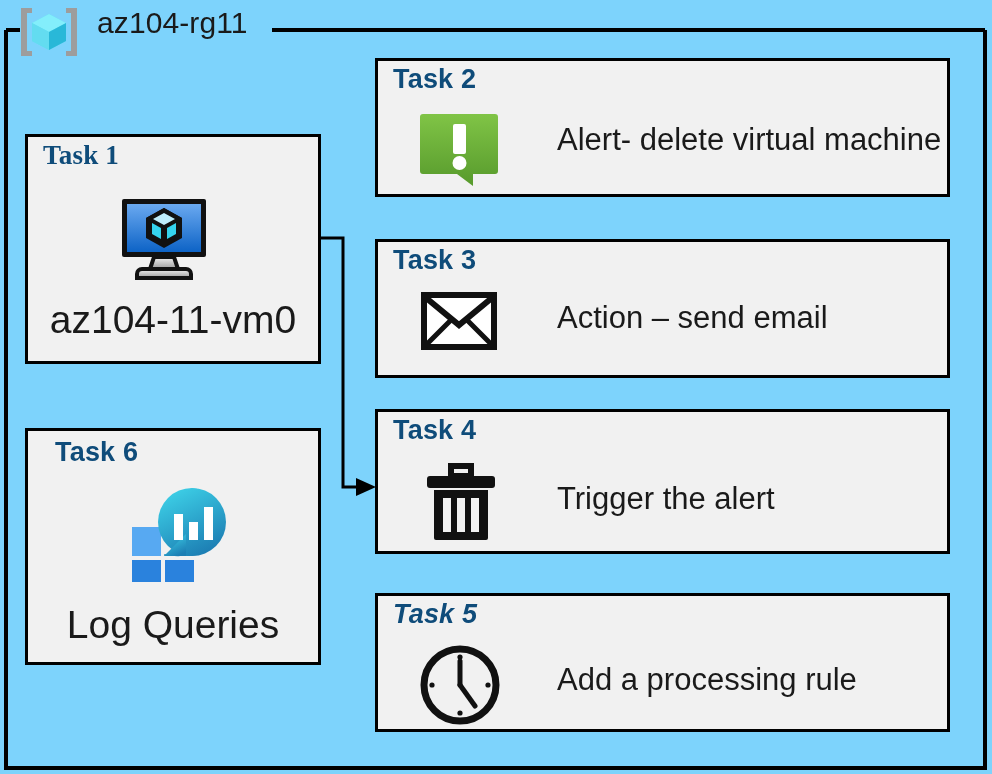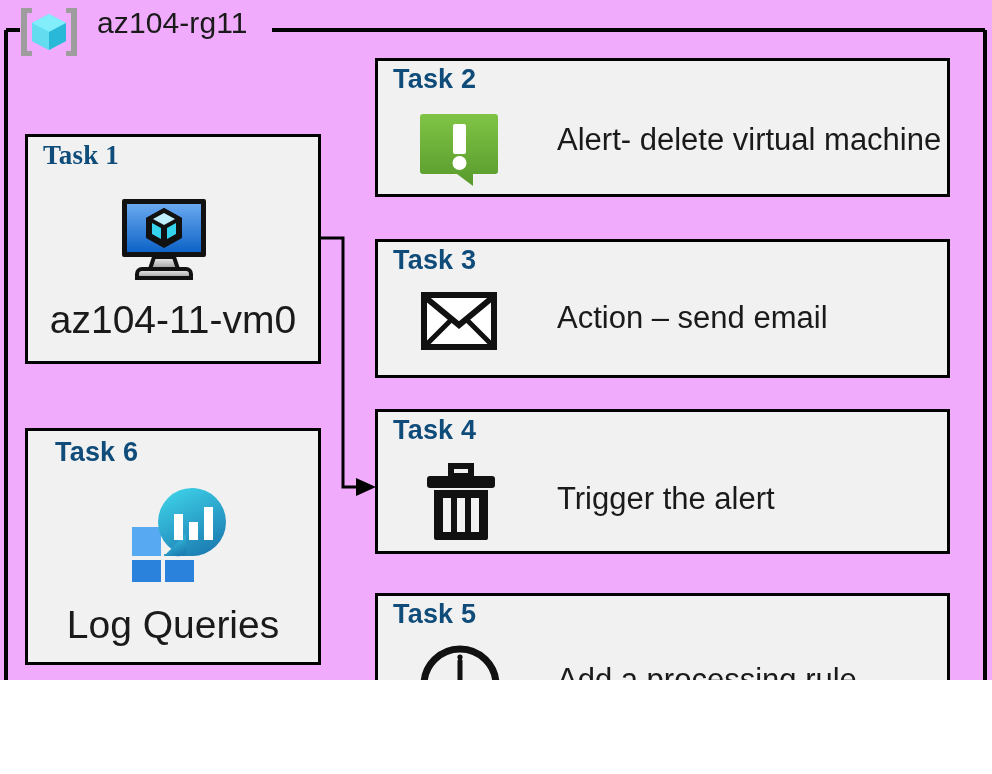--- a/index.html
+++ b/index.html
@@ -8,22 +8,22 @@
     padding: 0;
     background: #ffffff;
   }
   body {
     font-family: "Liberation Sans", sans-serif;
     -webkit-font-smoothing: antialiased;
   }
   #stage {
     position: relative;
     width: 992px;
-    height: 680px;
-    background: #f0abfc;
+    height: 774px;
+    background: #7dd3fc;
     overflow: hidden;
   }
 
   
   .rg-frame {
     position: absolute;
     left: 0; top: 0;
     width: 992px; height: 774px;
     pointer-events: none;
   }
@@ -236,21 +236,21 @@
     <path d="M9 28 h54 v48 a2 2 0 0 1 -2 2 h-50 a2 2 0 0 1 -2 -2 z" fill="#111"></path>
 
     <rect x="18" y="36" width="8" height="34" fill="#f1f1f1"></rect>
     <rect x="32" y="36" width="8" height="34" fill="#f1f1f1"></rect>
     <rect x="46" y="36" width="8" height="34" fill="#f1f1f1"></rect>
   </svg>
 
   <div class="row-text card-text" style="left:521px; top:481px;">Trigger the alert</div>
 
   <div class="card" id="card-task5"></div>
-  <div class="card-title" style="left:393px; top:599px;">Task 5</div>
+  <div class="card-title" style="left:393px; top:599px;font-style:italic;">Task 5</div>
 
   <svg class="row-icon" style="left:418px; top:643px;" width="84" height="84" viewBox="0 0 84 84">
     <circle cx="42" cy="42" r="36" fill="none" stroke="#111" stroke-width="7"></circle>
 
     <circle cx="42" cy="14" r="2.6" fill="#111"></circle>
     <circle cx="42" cy="70" r="2.6" fill="#111"></circle>
     <circle cx="14" cy="42" r="2.6" fill="#111"></circle>
     <circle cx="70" cy="42" r="2.6" fill="#111"></circle>
 
     <path d="M42 42 V18" stroke="#111" stroke-width="5" stroke-linecap="round"></path>

